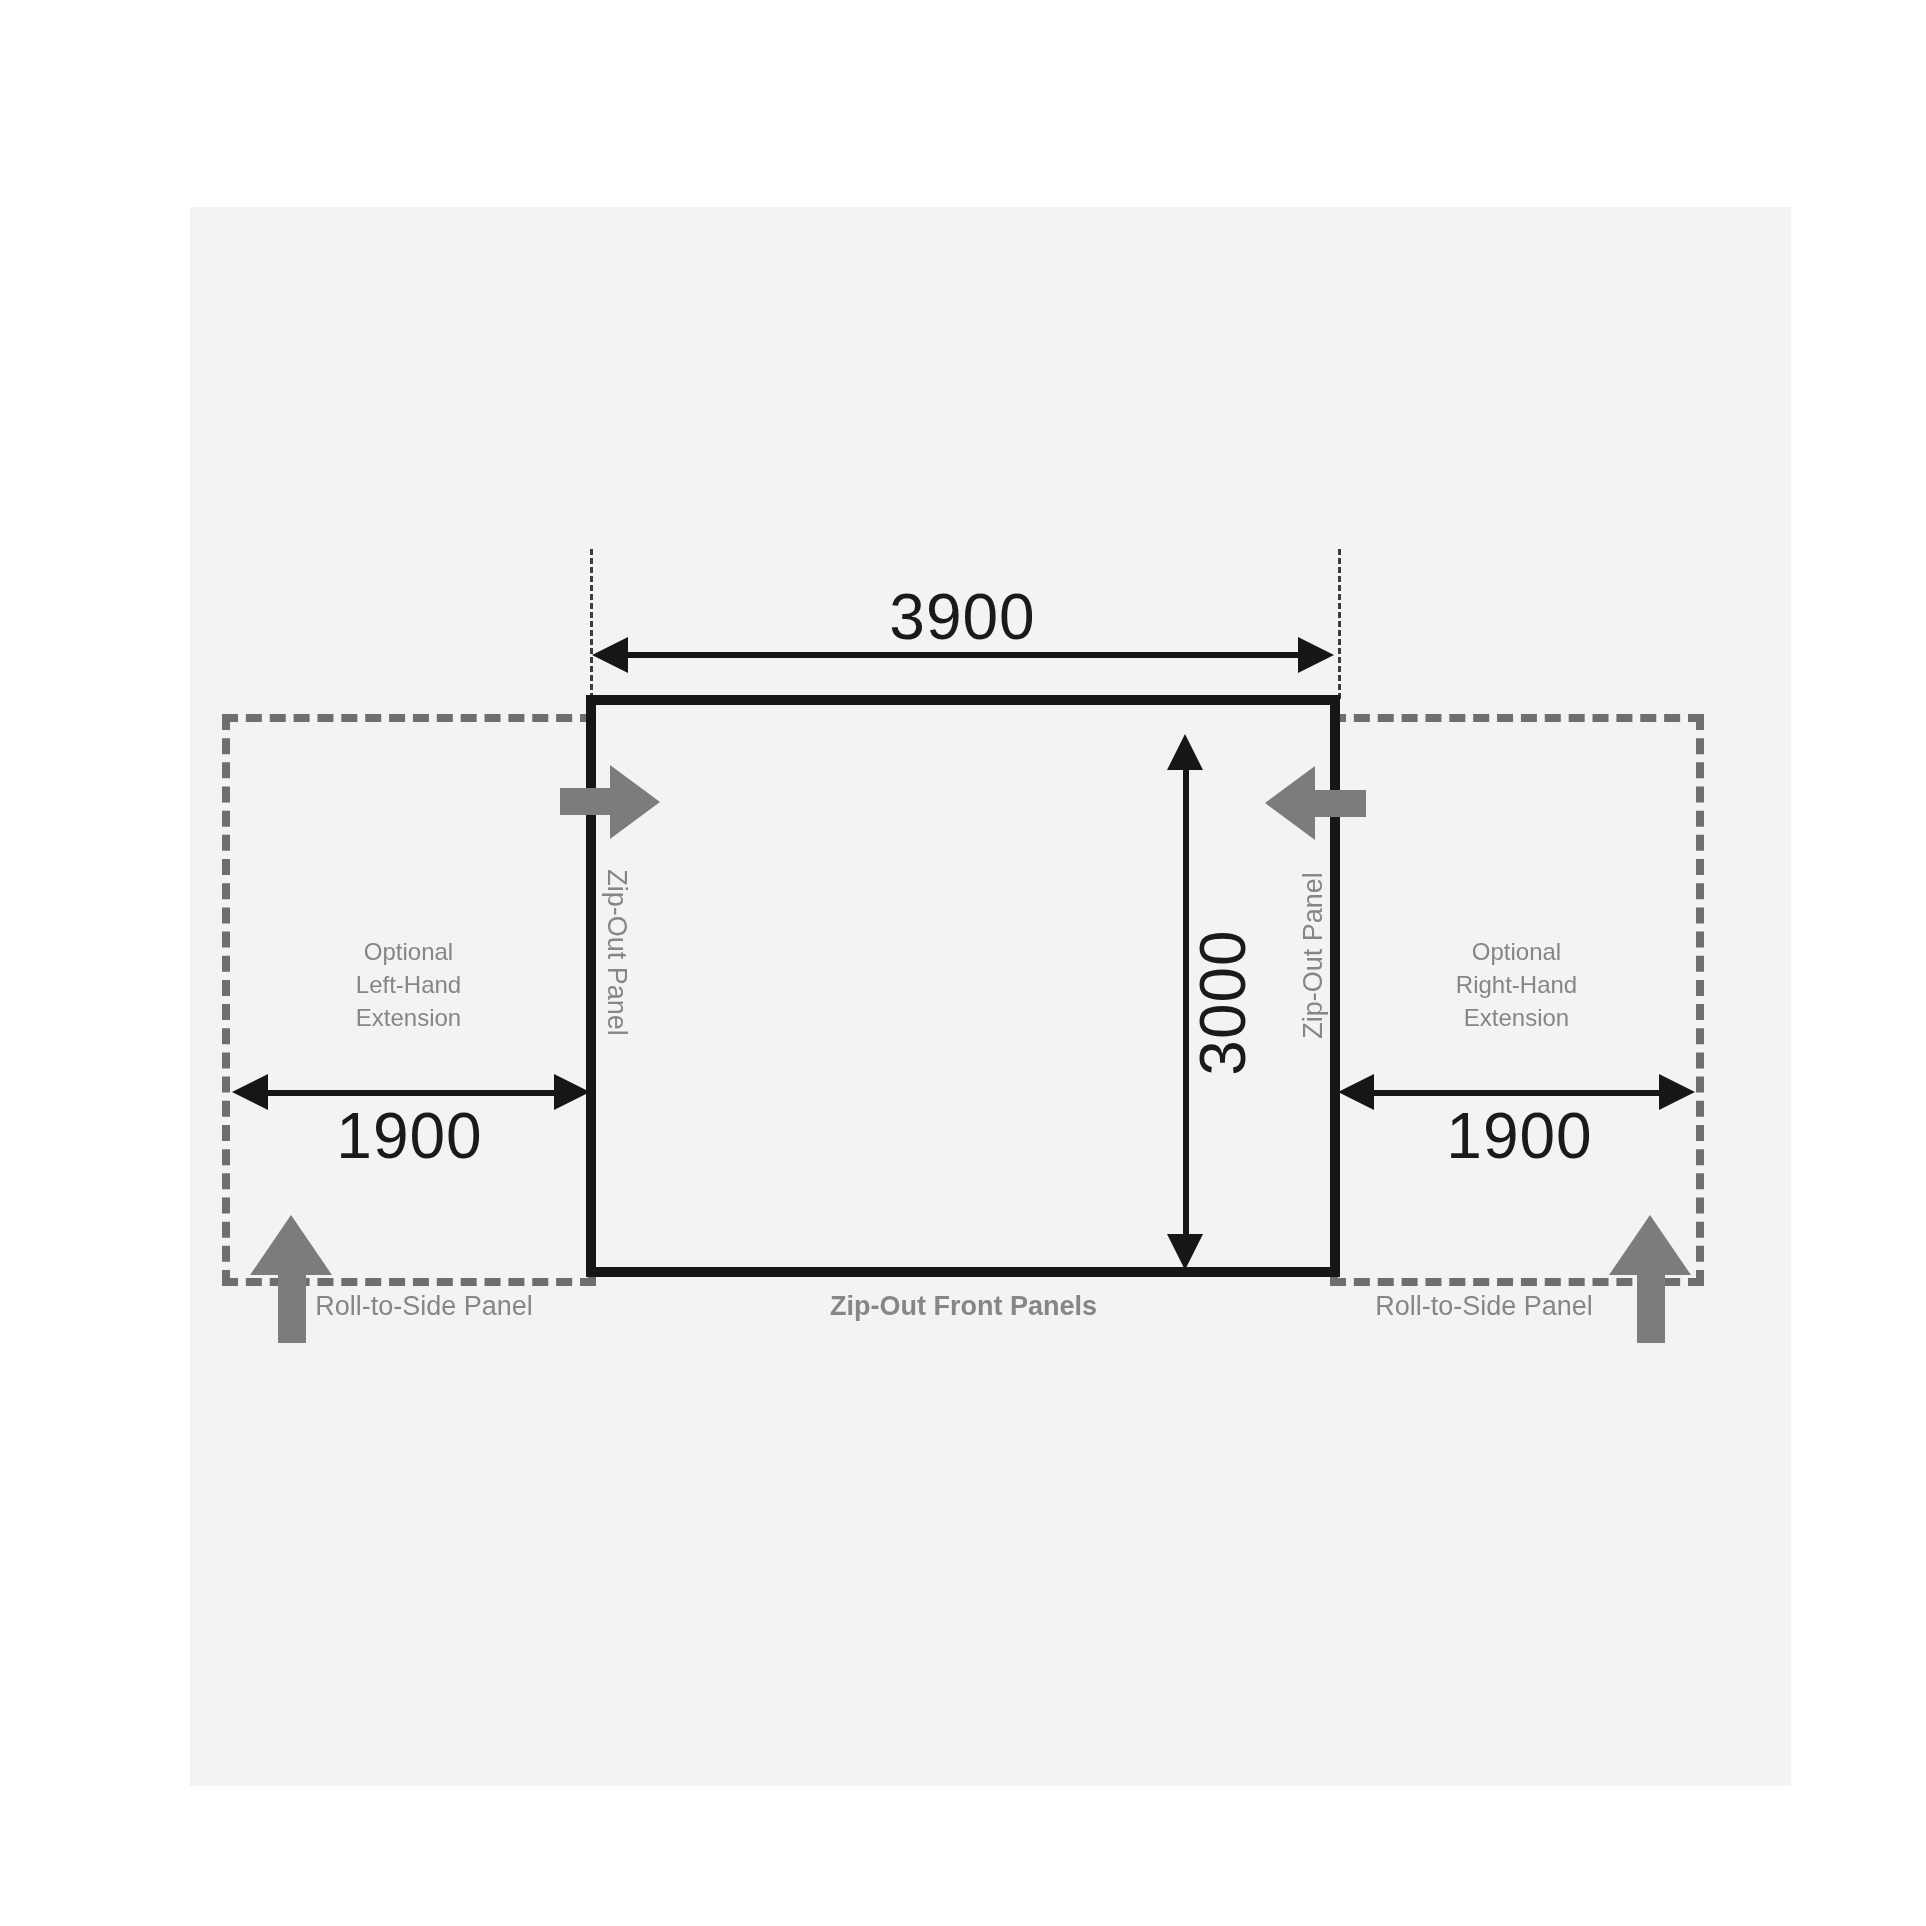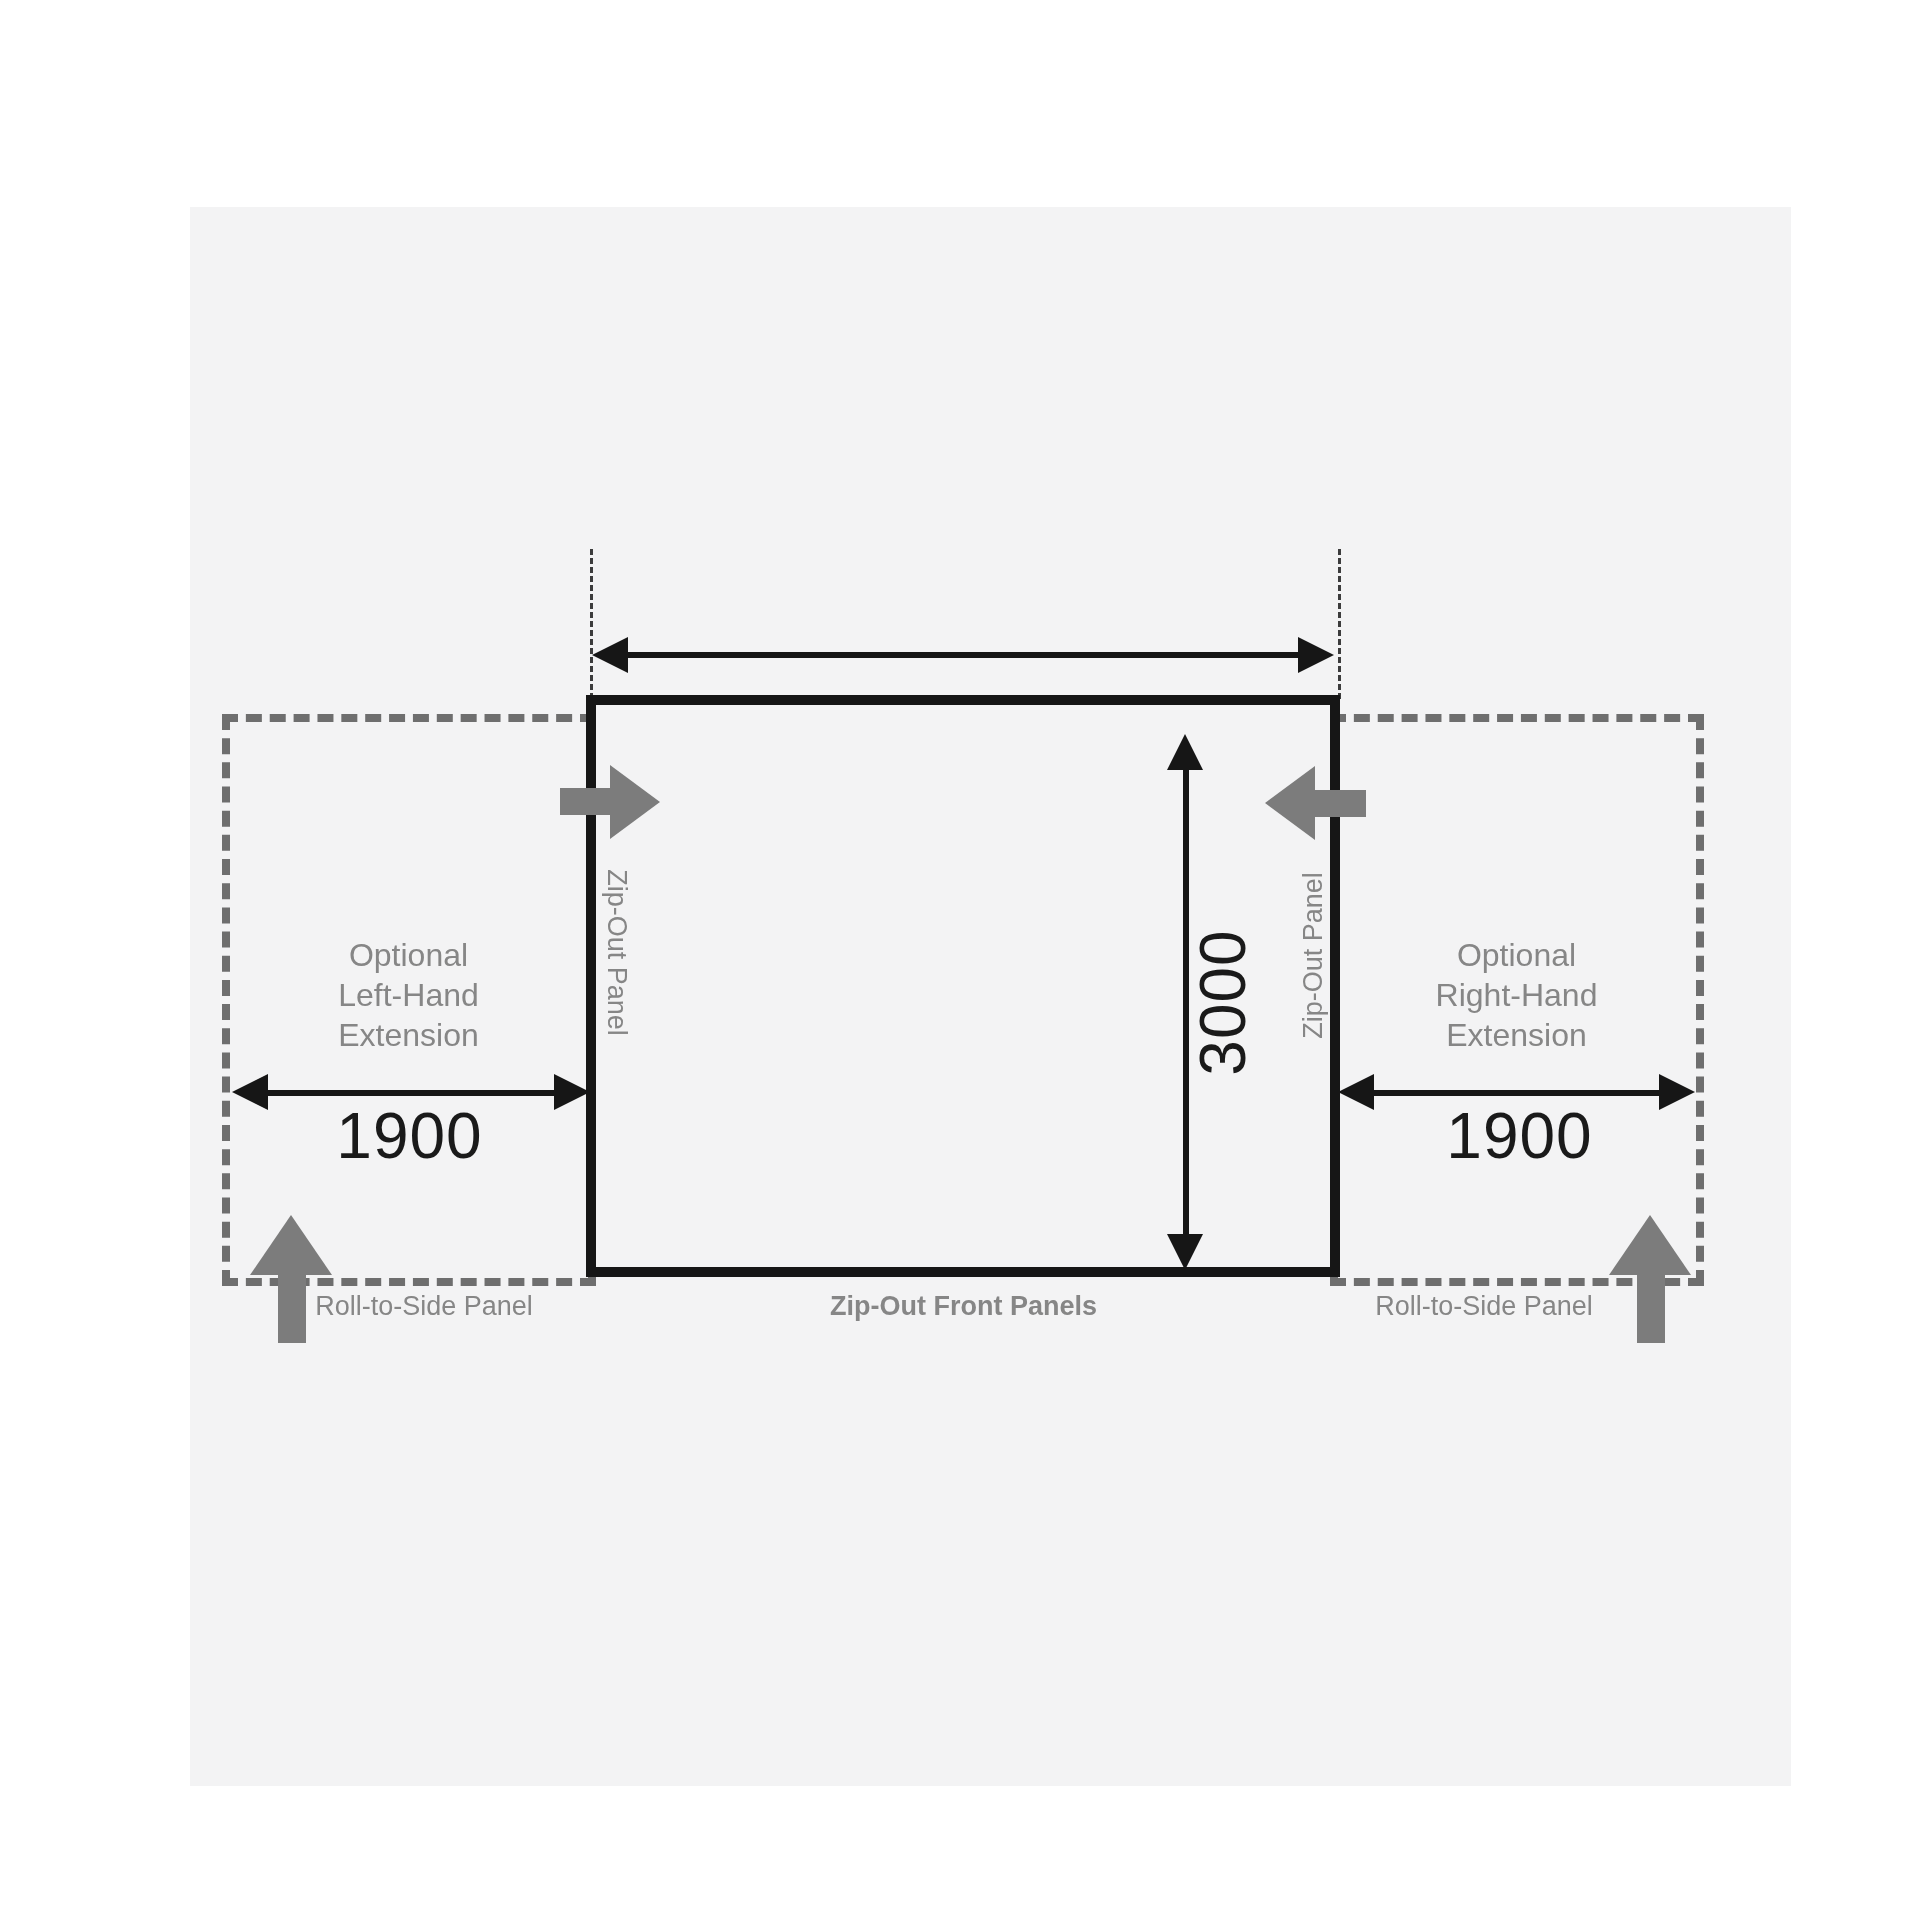--- a/index.html
+++ b/index.html
@@ -98,21 +98,21 @@
   #arrow-bot-right-head  { position: absolute; left: 1609px; top: 1215px; width: 0; height: 0;
                            border-left: 41px solid transparent; border-right: 41px solid transparent;
                            border-bottom: 60px solid #7c7c7c; }
   #arrow-bot-right-shaft { left: 1637px; top: 1273px; width: 28px; height: 70px; }
 
   
   .gray-label {
     position: absolute; color: #868686; text-align: center;
   }
   #label-left-ext, #label-right-ext {
-    font-size: 32px; line-height: 40px; white-space: pre-line; width: 289px; top: 935px;
+    font-size: 24px; line-height: 33px; white-space: pre-line; width: 289px; top: 935px;
   }
   #label-left-ext  { left: 264px; }
   #label-right-ext { left: 1372px; }
 
   .small-label { font-size: 27px; line-height: 33px; }
   #label-front      { left: 819px; top: 1290px; width: 289px; font-weight: bold; }
   #label-roll-left  { left: 289px;  top: 1290px; width: 270px; }
   #label-roll-right { left: 1349px; top: 1290px; width: 270px; }
 
   #label-zip-left {
@@ -127,20 +127,21 @@
 </head>
 <body>
 
 <div id="stage">
 
   <div id="canvas"></div>
 
   <div id="ext-line-left"></div>
   <div id="ext-line-right"></div>
 
+  <div id="dim-w-label" class="dim-num">3900</div>
   <div id="dim-w-line" class="dim-line"></div>
   <div id="dim-w-ah-l" class="ah ah-left"></div>
   <div id="dim-w-ah-r" class="ah ah-right"></div>
 
   <div id="dashed-left"></div>
   <div id="dashed-right"></div>
 
   <div id="main-rect"></div>
 
   <div id="dim-h-line" class="dim-line"></div>

